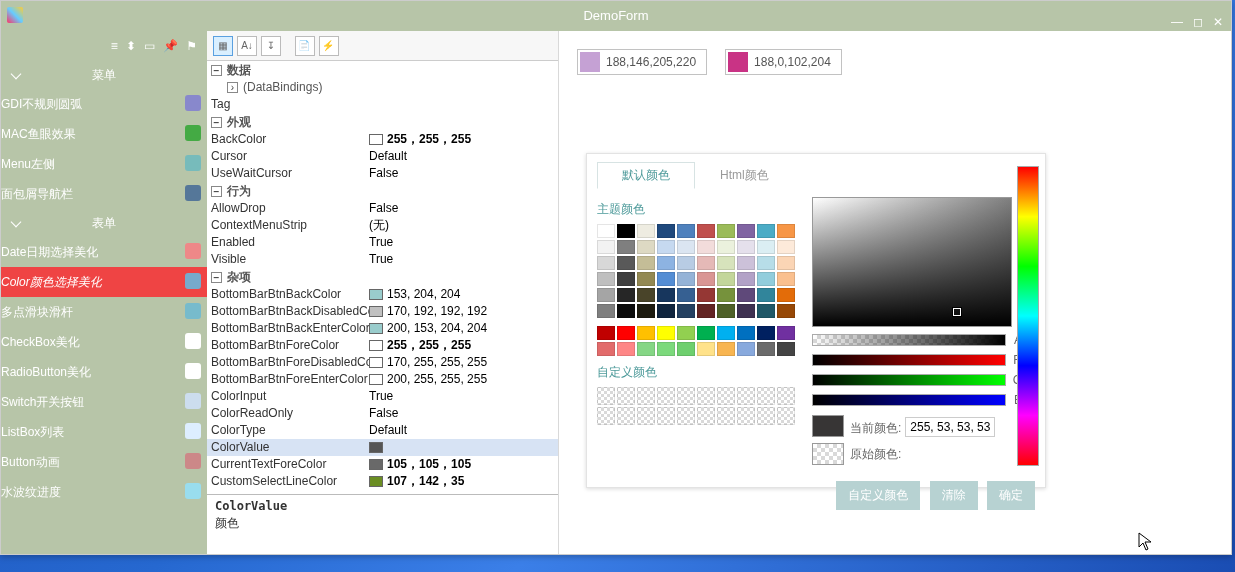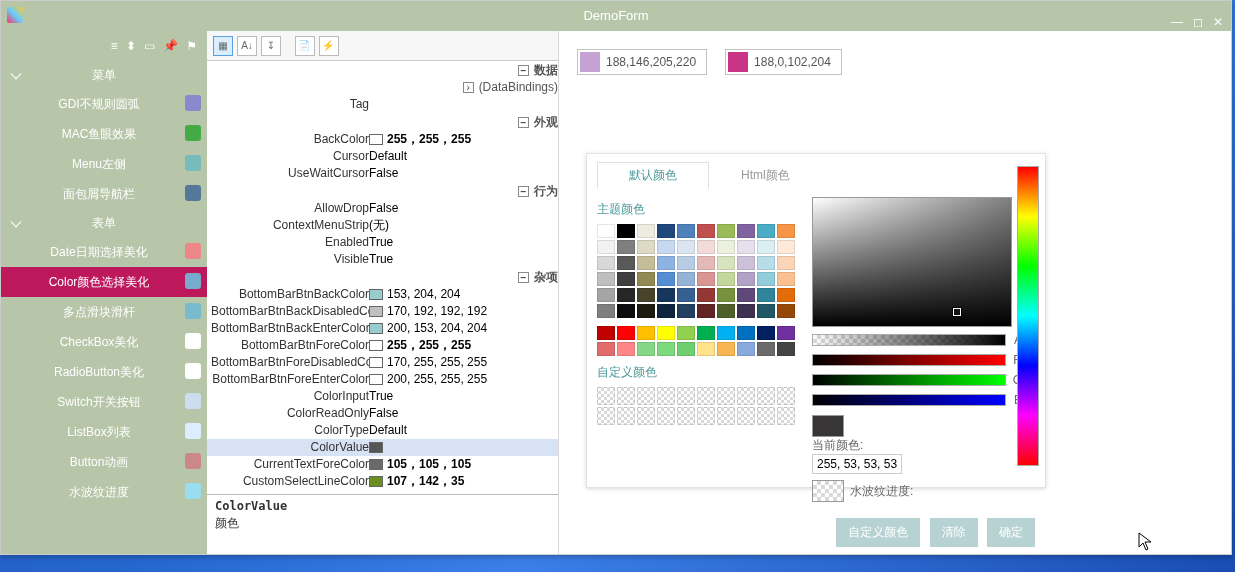--- a/index.html
+++ b/index.html
@@ -21,30 +21,30 @@
   .titlebar .title { font-size: 13px; }
 
   .client { display: flex; height: calc(100% - 30px); }
 
   
   .sidebar { width: 206px; background: #b7c5a8; color: #fff; overflow: hidden; }
   .side-toolbar { height: 30px; display: flex; justify-content: flex-end; align-items: center; gap: 8px; padding-right: 10px; }
   .side-group { height: 28px; line-height: 28px; text-align: center; position: relative; }
   .side-group .chev { position: absolute; left: 8px; top: 6px; width: 14px; height: 14px;
      border-left: 2px solid #fff; border-bottom: 2px solid #fff; transform: rotate(-45deg) scale(.55); }
-  .side-item { height: 30px; line-height: 30px; text-align: center; padding-right: 10px; position: relative; }
+  .side-item { height: 30px; line-height: 30px; text-align: left; padding-right: 10px; position: relative; }
   .side-item .ico { position: absolute; right: 6px; top: 6px; width: 16px; height: 16px; border-radius: 3px; }
-  .side-item.active { background: #be185d; }
+  .side-item.active { background: #ef4444; font-style: italic; }
 
   
   .proppane { width: 352px; background: #fff; display: flex; flex-direction: column; border-right: 1px solid #d9d9d9; }
   .prop-toolbar { height: 30px; background: #f7f7f7; display: flex; align-items: center; gap: 4px; padding: 0 6px; border-bottom: 1px solid #ccc; }
   .ptool { width: 20px; height: 20px; border: 1px solid #bbb; background: #fff; font-size: 10px; line-height: 18px; text-align: center; color: #666; }
   .ptool.active { background: #d9efff; border-color: #5aa0e0; }
-  .grid { flex: 1; overflow: hidden; font-family: SimSun, "MS UI Gothic", monospace; text-align: right; }
+  .grid { flex: 1; overflow: hidden; font-family: SimSun, "MS UI Gothic", monospace; }
   .cat { height: 18px; line-height: 18px; padding-left: 4px; background: #fff; font-weight: bold; color: #555; }
   .cat .tog { display: inline-block; width: 11px; height: 11px; border: 1px solid #888; margin-right: 5px; text-align: center; line-height: 10px; font-size: 10px; color: #444; }
   .cat .tog::before { content: "−"; }
   .sub { height: 17px; line-height: 17px; padding-left: 20px; color: #555; }
   .sub .tog { display: inline-block; width: 11px; height: 11px; border: 1px solid #888; margin-right: 5px; text-align: center; line-height: 10px; font-size: 10px; color: #444; }
   .sub .tog::before { content: "›"; }
   .row { height: 17px; line-height: 17px; display: flex; padding-left: 4px; }
   .row .n { flex: 0 0 158px; white-space: nowrap; overflow: hidden; color: #333; }
   .row .v { flex: 1; white-space: nowrap; overflow: hidden; display: flex; align-items: center; }
   .swatch { display: inline-block; width: 14px; height: 11px; border: 1px solid #666; margin-right: 4px; flex-shrink: 0; }
@@ -57,38 +57,38 @@
   
   .right { flex: 1; background: #fff; padding: 18px; }
   .swatchbox { display: inline-flex; align-items: center; border: 1px solid #c2c2c2; height: 26px; padding: 2px; margin-right: 18px; background: #fff; }
   .swatchbox .sw { width: 20px; height: 20px; margin-right: 6px; }
   .swatchbox .txt { padding-right: 8px; color: #555; }
 
   .picker { position: absolute; left: 585px; top: 152px; width: 460px; height: 335px;
     background: #fff; border: 1px solid #e3e3e3; box-shadow: 0 1px 4px rgba(0,0,0,.15);
     padding: 8px 10px; }
   .tabs { display: flex; margin-bottom: 8px; }
-  .tab { padding: 4px 31px; color: #999; border: 1px solid transparent; }
+  .tab { padding: 4px 24px; color: #999; border: 1px solid transparent; }
   .tab.active { color: #4d9a9a; border-color: #d7e3e3; border-bottom-color: #fff; }
   .picker-body { display: flex; gap: 10px; }
   .leftcol { width: 205px; }
   .sect { color: #4d9a9a; margin: 4px 0 6px; }
   .pal { display: grid; grid-template-columns: repeat(10, 18px); gap: 2px; margin-bottom: 8px; }
   .pc { width: 18px; height: 14px; border: 1px solid rgba(0,0,0,.1); }
   .pal.tiny .pc { height: 18px; }
   .pal.empty .pc { background-image: linear-gradient(45deg,#d9d9d9 25%,transparent 25%,transparent 75%,#d9d9d9 75%),linear-gradient(45deg,#d9d9d9 25%,transparent 25%,transparent 75%,#d9d9d9 75%); background-size: 6px 6px; background-position: 0 0, 3px 3px; background-color: #fff; }
   .rightcol { width: 210px; }
   .gradfield { width: 200px; height: 130px; background: linear-gradient(to bottom, rgba(0,0,0,0), #000),
     linear-gradient(to right, #fff, hsl(0, 0%, 50%)); border: 1px solid #999; position: relative; }
   .gradfield .marker { position:absolute; width:8px;height:8px;border:1px solid #fff; left: 140px; top: 110px; box-shadow:0 0 0 1px #000; }
   .sliderrow { display: flex; align-items: center; margin-top: 6px; height: 14px; }
   .sliderbg { flex: 1; height: 12px; border: 1px solid #aaa; background-image: linear-gradient(45deg,#d9d9d9 25%,transparent 25%,transparent 75%,#d9d9d9 75%),linear-gradient(45deg,#d9d9d9 25%,transparent 25%,transparent 75%,#d9d9d9 75%); background-size: 8px 8px; background-position: 0 0, 4px 4px; background-color: #fff; position: relative; overflow: hidden; }
   .sliderbg .ov { position:absolute; inset:0; }
   .sliderrow .lab { width: 16px; text-align: right; color: #666; padding-left: 4px; }
-  .curcolor { display: flex; align-items: flex-start; margin-top: 8px; flex-direction: column; }
+  .curcolor { display: flex; align-items: flex-end; margin-top: 8px; }
   .curcolor .box { width: 32px; height: 22px; border: 1px solid #999; margin-right: 6px; background: #373535; }
   .curcolor .il { color: #666; margin-right: 4px; }
   .curcolor input { width: 90px; height: 20px; border: 1px solid #ccc; padding: 0 4px; font-size: 12px; }
   .origin { display: flex; align-items: center; margin-top: 6px; }
   .origin .box { width: 32px; height: 22px; border: 1px solid #999; margin-right: 6px; background-image: linear-gradient(45deg,#d9d9d9 25%,transparent 25%,transparent 75%,#d9d9d9 75%),linear-gradient(45deg,#d9d9d9 25%,transparent 25%,transparent 75%,#d9d9d9 75%); background-size: 8px 8px; background-position: 0 0, 4px 4px; background-color: #fff; }
   .origin .il { color: #666; }
   .btnrow { text-align: right; margin-top: 16px; }
   .pbtn { display: inline-block; padding: 6px 12px; background: #b7d2d2; color: #fff; margin-left: 6px; border: none; }
   .huebar { width: 22px; height: 300px; position: absolute; right: 6px; top: 12px;
     background: linear-gradient(to bottom, #f00,#ff0,#0f0,#0ff,#00f,#f0f,#f00); border: 1px solid #aaa; }
@@ -450,21 +450,21 @@
             </div>
           <div class="lab">B</div>
         </div>
         <div class="curcolor">
           <div class="box"></div>
           <span class="il">当前颜色:</span>
           <input value="255, 53, 53, 53" style="">
         </div>
         <div class="origin">
           <div class="box"></div>
-          <span class="il">水波纹进度:</span>
+          <span class="il">原始颜色:</span>
         </div>
       </div>
     </div>
     <div class="btnrow">
       <button class="pbtn">自定义颜色</button>
       <button class="pbtn">清除</button>
       <button class="pbtn">确定</button>
     </div>
     <div class="huebar"></div>
   </div>

